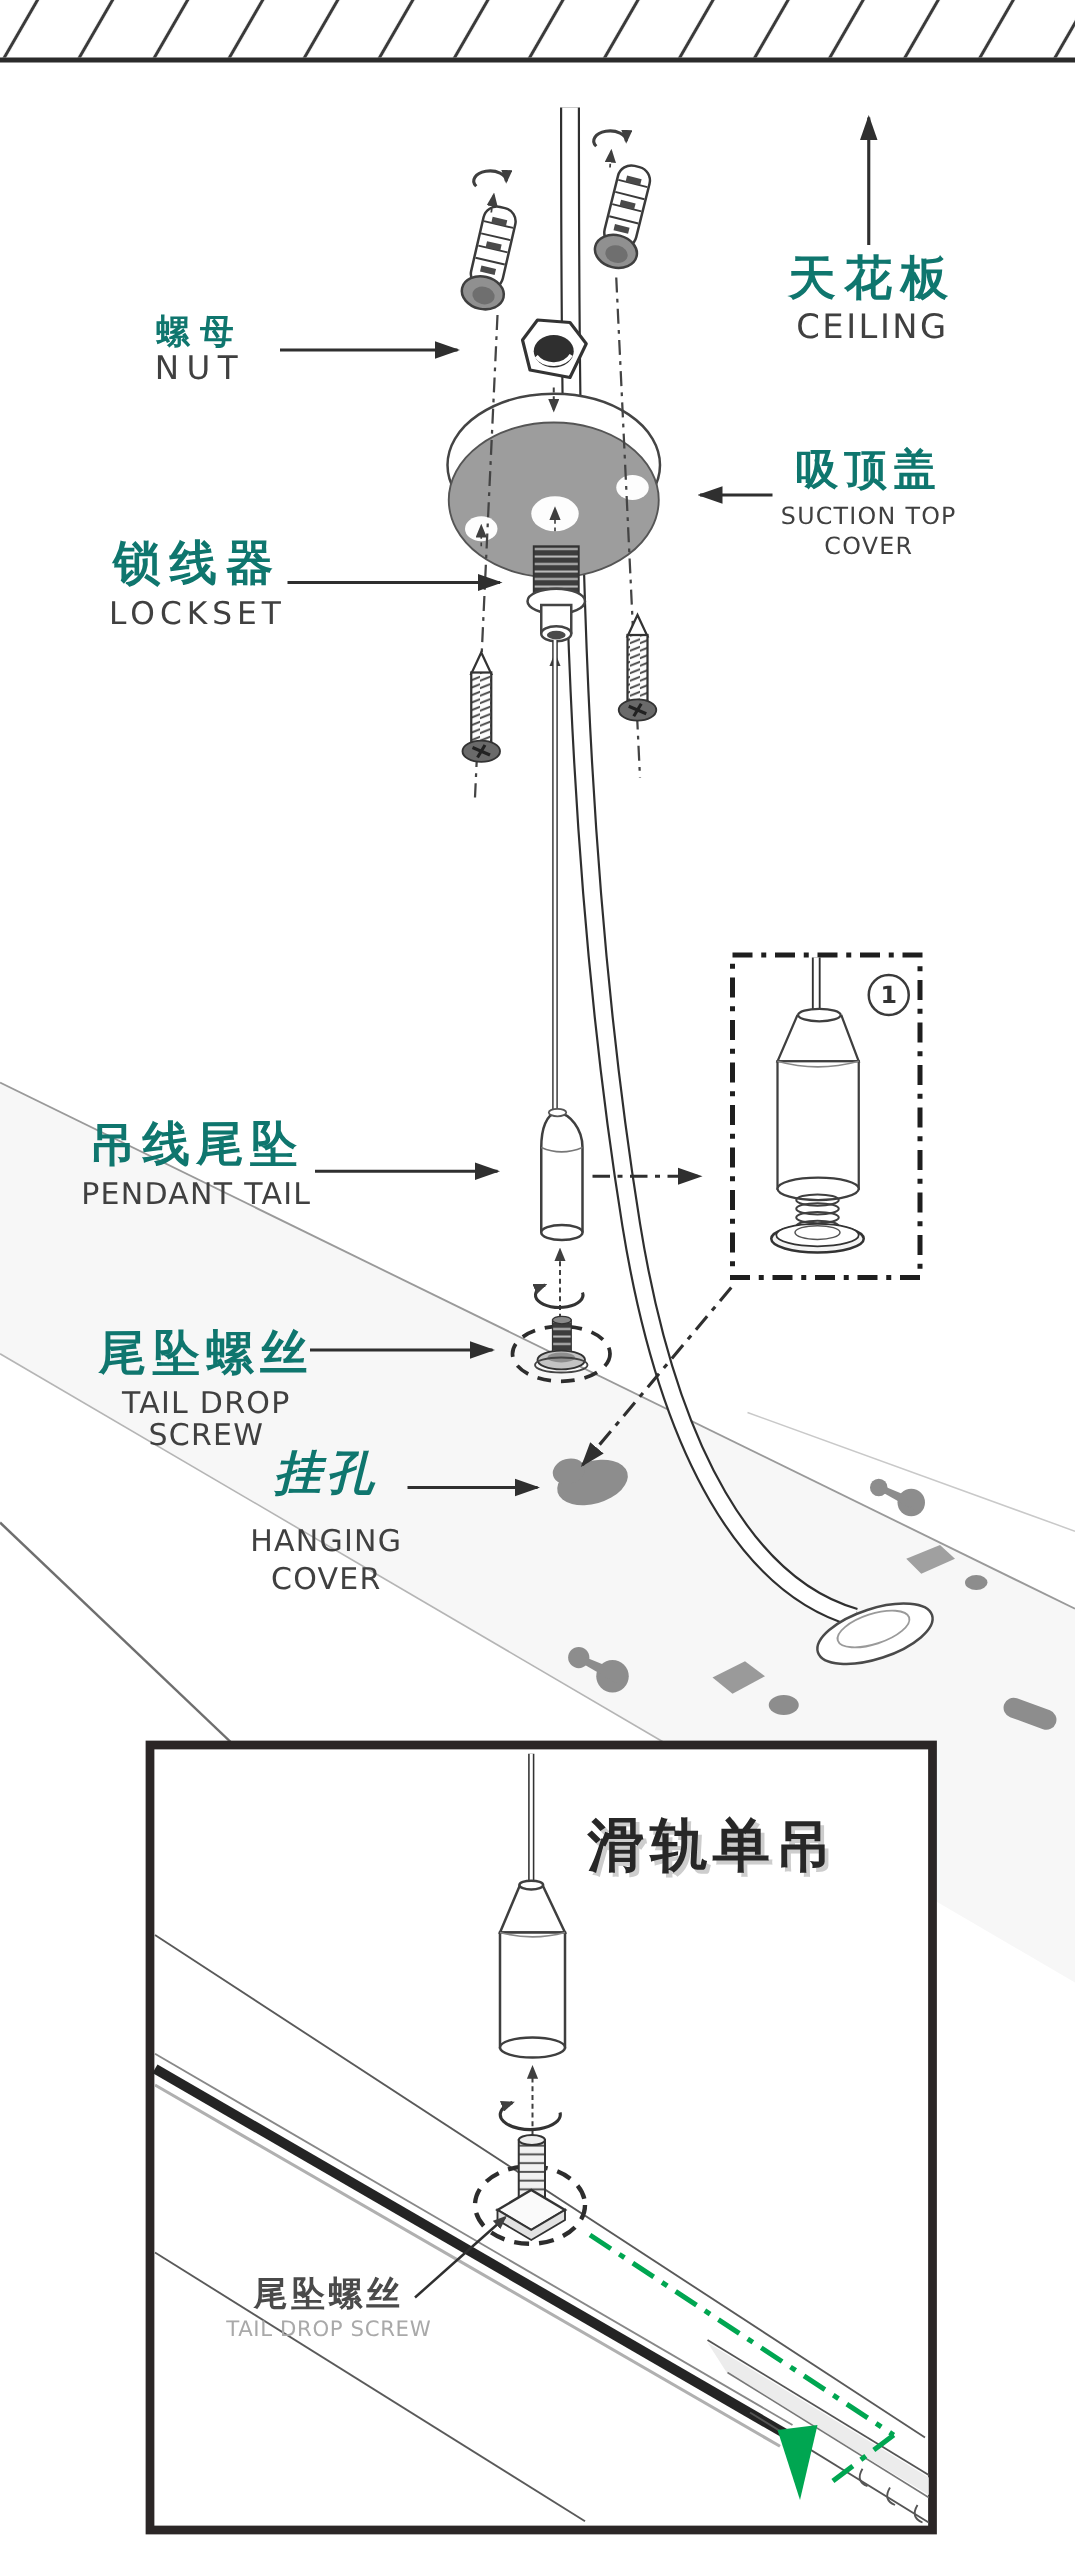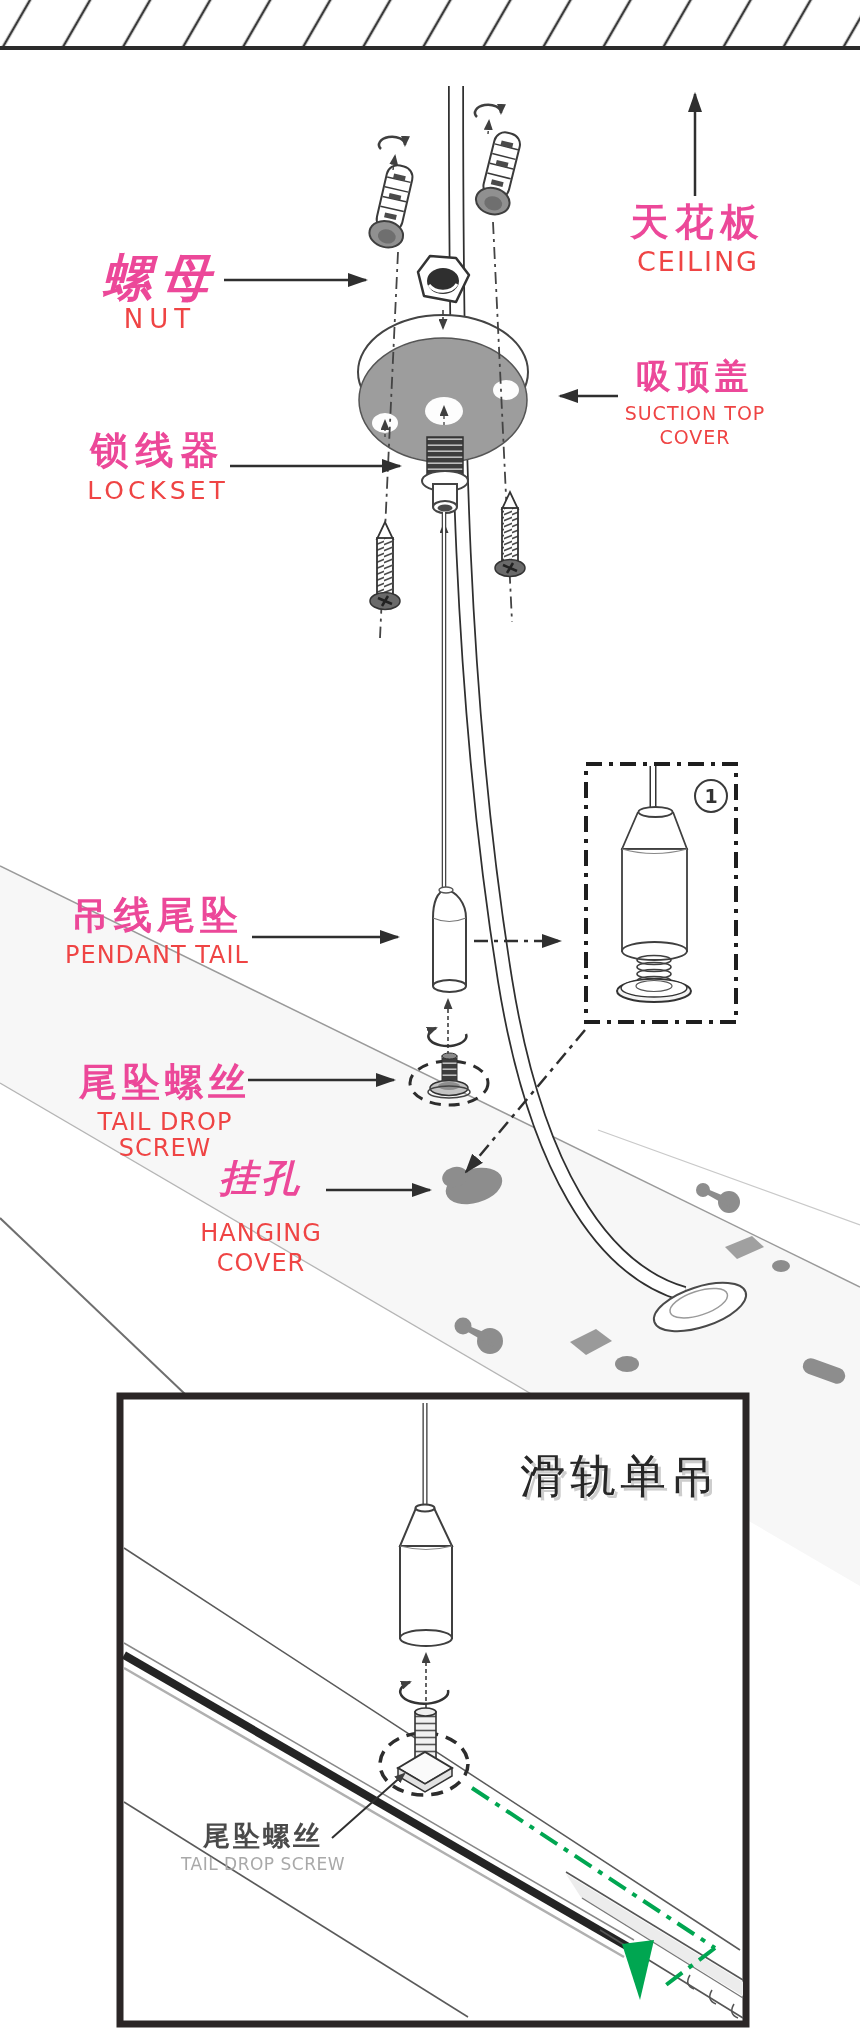--- a/index.html
+++ b/index.html
@@ -1,39 +1,39 @@
 <!DOCTYPE html>
 <html><head>
 <meta charset="utf-8">
 <style>
   html,body{margin:0;padding:0;background:#ffffff;}
   #stage{position:relative;width:860px;height:2042px;background:#ffffff;overflow:hidden;
          font-family:"DejaVu Sans","Liberation Sans",sans-serif;}
   #art{position:absolute;left:0;top:0;}
   .lbl{position:absolute;text-align:center;line-height:1.06;}
-  .zh{color:#ec4899;font-weight:700;}
-  .en{color:#ef4444;font-weight:400;}
-  .lbl-nut .zh{font-size:50px;letter-spacing:8px;font-style:italic;}
+  .zh{color:#0f766e;font-weight:700;}
+  .en{color:#404040;font-weight:400;}
+  .lbl-nut .zh{font-size:27px;letter-spacing:8px;}
   .lbl-nut .en{font-size:26px;letter-spacing:6px;margin-top:1px;}
   .lbl-lockset .zh{font-size:38px;letter-spacing:7px;}
   .lbl-lockset .en{font-size:25px;letter-spacing:4px;margin-top:8px;}
   .lbl-suction .zh{font-size:34px;letter-spacing:5px;}
   .lbl-suction .en{font-size:19px;letter-spacing:1px;margin-top:8px;line-height:1.25;}
   .lbl-ceiling .zh{font-size:38px;letter-spacing:7px;}
   .lbl-ceiling .en{font-size:27px;letter-spacing:2px;margin-top:6px;}
   .lbl-pendant .zh{font-size:38px;letter-spacing:5px;}
   .lbl-pendant .en{font-size:24px;letter-spacing:1px;margin-top:8px;}
   .lbl-tailscrew .zh{font-size:38px;letter-spacing:5px;}
   .lbl-tailscrew .en{font-size:24px;letter-spacing:1px;margin-top:8px;}
   .lbl-hanging .zh{font-size:38px;letter-spacing:4px;font-style:italic;}
   .lbl-hanging .en{font-size:24px;letter-spacing:1px;margin-top:20px;line-height:1.25;}
   .lbl-boxscrew .zh{font-size:27px;letter-spacing:3px;color:#4a4a4a;}
   .lbl-boxscrew .en{font-size:17px;letter-spacing:0.5px;margin-top:4px;color:#a9a9a9;}
-  .box-title{position:absolute;left:470px;top:1446px;width:250px;text-align:right;
-             font-size:46px;font-weight:400;letter-spacing:4px;color:#272727;
+  .box-title{position:absolute;left:470px;top:1446px;width:250px;text-align:left;
+             font-size:46px;font-weight:700;letter-spacing:4px;color:#272727;
              text-shadow:3px 3px 0 #cdcdcd;}
   .callout-num{position:absolute;left:694px;top:779px;width:30px;height:30px;
                border:2.5px solid #3a3a3a;border-radius:50%;color:#333;
                font-size:19px;font-weight:700;display:flex;align-items:center;justify-content:center;}
 </style>
 </head>
 <body>
 
 <div id="stage">
 

